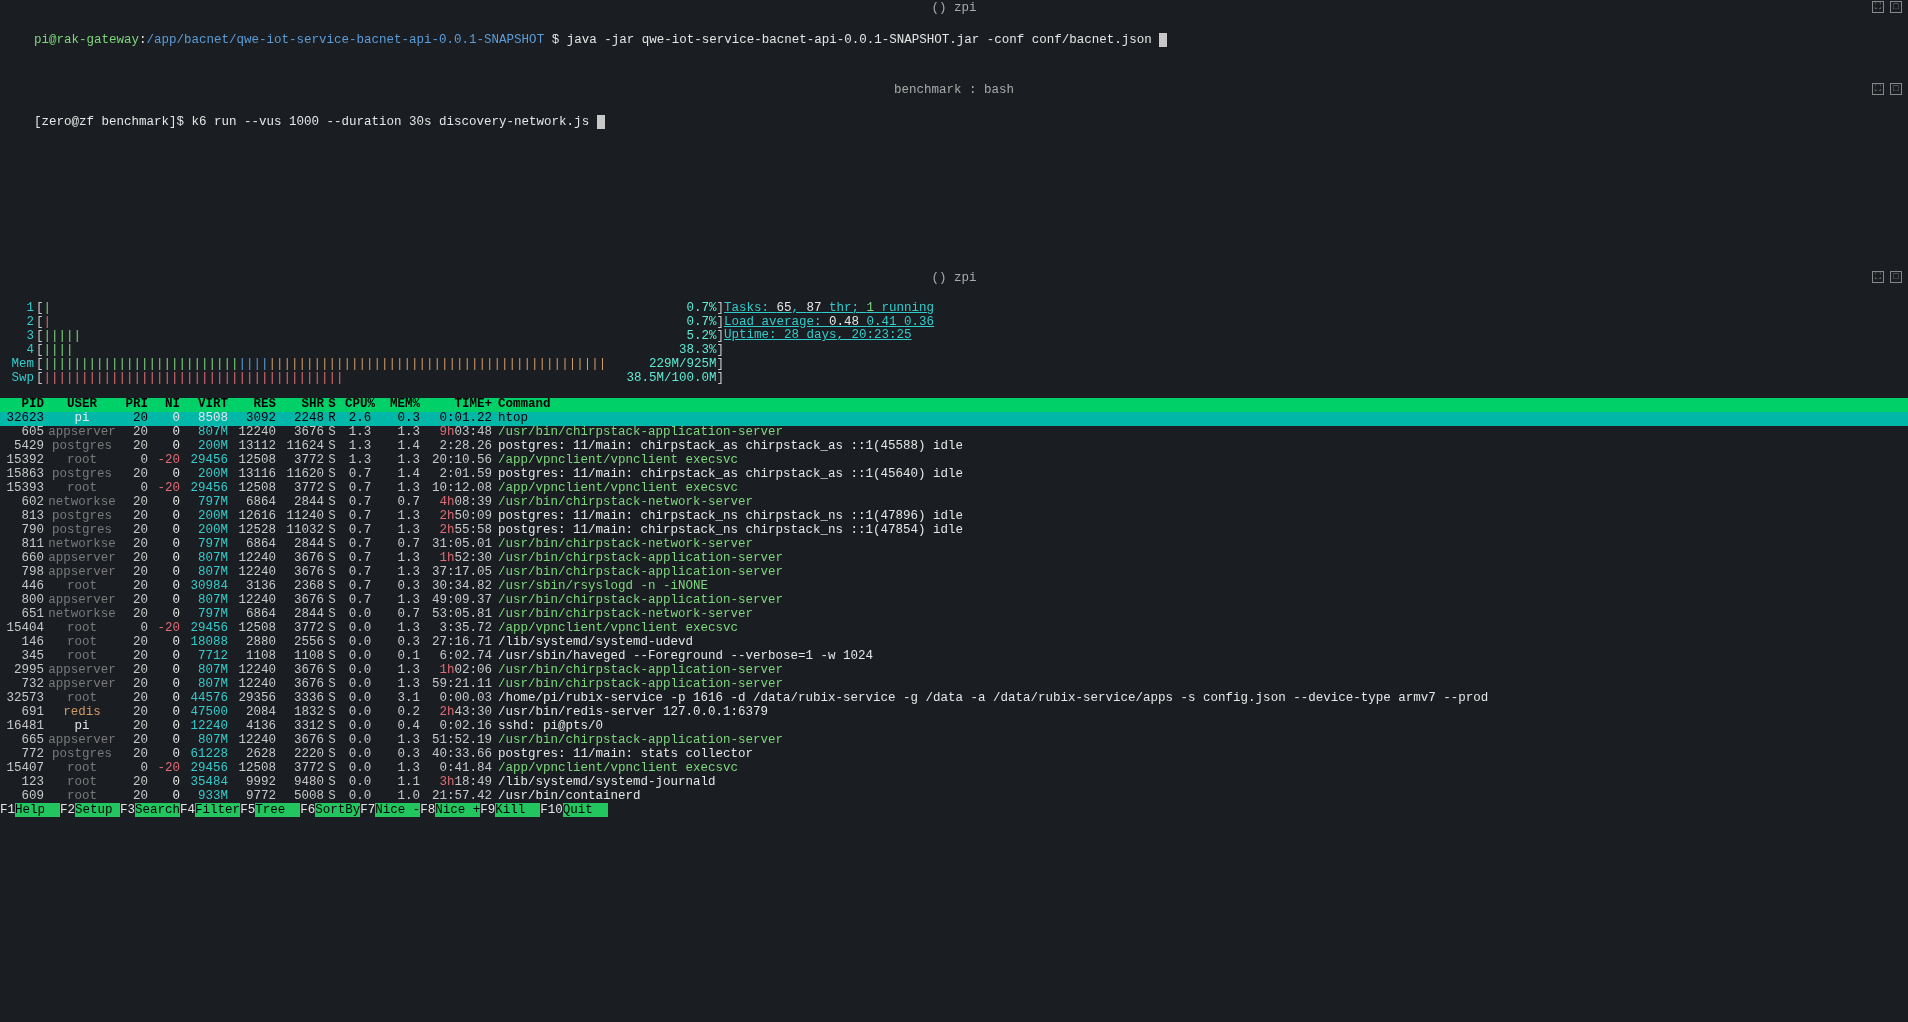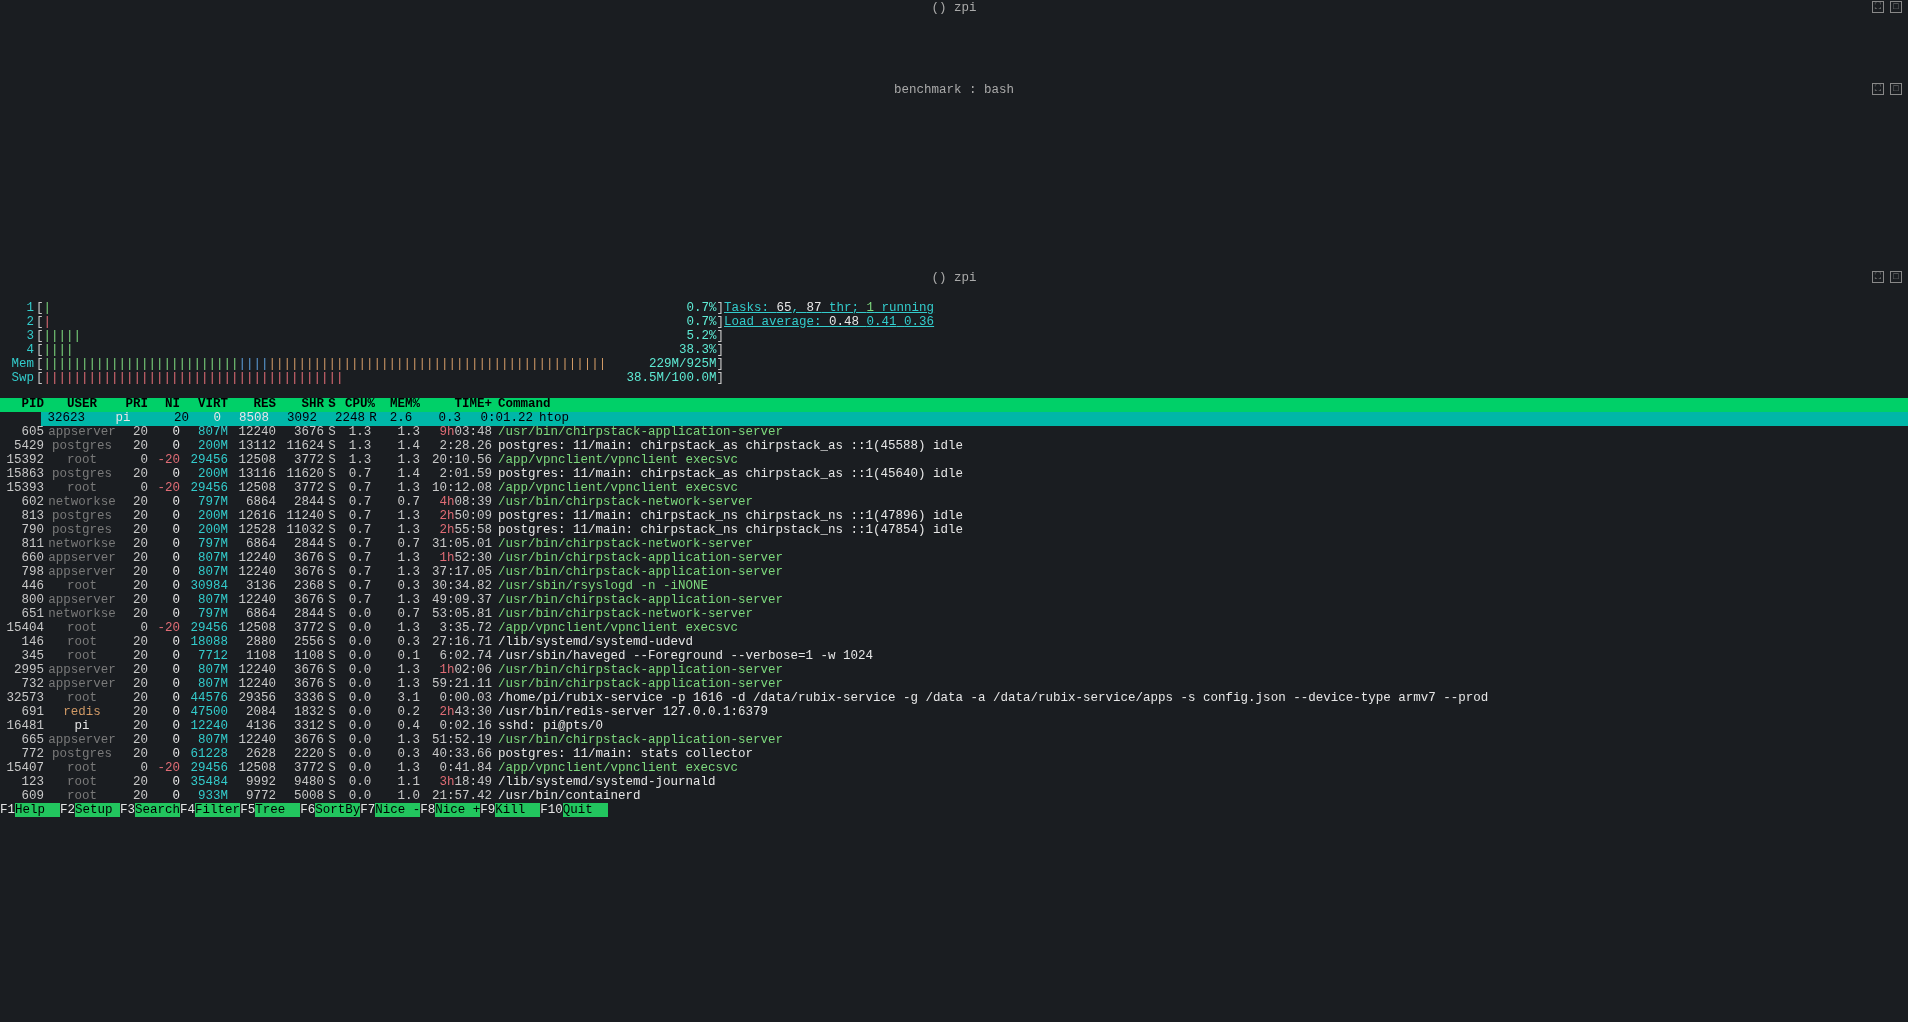--- a/index.html
+++ b/index.html
@@ -75,21 +75,21 @@
   color: #000;
   white-space: pre;
   padding: 0 4px;
   font-weight: bold;
 }
 .proc-row {
   white-space: pre;
   padding: 0 4px;
   height: 14px;
 }
-.proc-row.hilite { background: #00b7a8; color: #000; margin-left: 41px; }
+.proc-row.hilite { background: #00b7a8; color: #000; }
 .footer {
   white-space: pre;
   padding: 0;
   height: 14px;
 }
 .fkey { color: #e6e6e6; }
 .flabel { background: #22c55e; color: #000; margin-top: 21px; }
 .col-pid  { display:inline-block; width: 40px; text-align:right;}
 .col-user { display:inline-block; width: 72px; text-align:center; padding-left:4px;}
 .col-pri  { display:inline-block; width: 32px; text-align:right;}
@@ -107,29 +107,35 @@
 <body>
 
 <div class="pane" style="height:82px;">
   <div class="pane-title">
     <span>() zpi</span>
     <div class="pane-icons">
       <span>⛶</span>
       <span>□</span>
     </div>
   </div>
+  <div class="prompt-line">
+    <span class="u-green">pi@rak-gateway</span><span class="u-white">:</span><span class="u-blue">/app/bacnet/qwe-iot-service-bacnet-api-0.0.1-SNAPSHOT</span> <span class="u-white">$</span> <span class="u-white">java -jar qwe-iot-service-bacnet-api-0.0.1-SNAPSHOT.jar -conf conf/bacnet.json</span> <span class="cursor"></span>
+  </div>
 </div>
 
 <div class="pane" style="height:188px;">
   <div class="pane-title">
     <span>benchmark : bash</span>
     <div class="pane-icons">
       <span>⛶</span>
       <span>□</span>
     </div>
+  </div>
+  <div class="prompt-line">
+    <span class="u-white">[zero@zf benchmark]$</span> <span class="u-white">k6 run --vus 1000 --duration 30s discovery-network.js</span> <span class="cursor"></span>
   </div>
 </div>
 
 <div class="pane">
   <div class="pane-title">
     <span>() zpi</span>
     <div class="pane-icons">
       <span>⛶</span>
       <span>□</span>
     </div>
@@ -141,20 +147,21 @@
         <div class="bar-row"><span class="bar-label">1</span><span class="bar-bracket">[</span><span class="bar-fill" style="color:#7dd87d">|</span><span style="flex:1"></span><span class="bar-pct">0.7%</span><span class="bar-bracket">]</span></div>
         <div class="bar-row"><span class="bar-label">2</span><span class="bar-bracket">[</span><span class="bar-fill" style="color:#e06c75">|</span><span style="flex:1"></span><span class="bar-pct">0.7%</span><span class="bar-bracket">]</span></div>
         <div class="bar-row"><span class="bar-label">3</span><span class="bar-bracket">[</span><span class="bar-fill" style="color:#7dd87d">|||||</span><span style="flex:1"></span><span class="bar-pct">5.2%</span><span class="bar-bracket">]</span></div>
         <div class="bar-row"><span class="bar-label">4</span><span class="bar-bracket">[</span><span class="bar-fill" style="color:#7dd87d">||||</span><span style="flex:1"></span><span class="bar-pct">38.3%</span><span class="bar-bracket">]</span></div>
         <div class="bar-row"><span class="bar-label">Mem</span><span class="bar-bracket">[</span><span style="color:#7dd87d">||||||||||||||||||||||||||</span><span style="color:#5b9dd9">||||</span><span style="color:#d19a66">|||||||||||||||||||||||||||||||||||||||||||||</span><span style="flex:1"></span><span class="bar-pct" style="width:96px">229M/925M</span><span class="bar-bracket">]</span></div>
         <div class="bar-row"><span class="bar-label">Swp</span><span class="bar-bracket">[</span><span style="color:#e06c75">||||||||||||||||||||||||||||||||||||||||</span><span style="flex:1"></span><span class="bar-pct" style="width:96px">38.5M/100.0M</span><span class="bar-bracket">]</span></div>
       </div>
     <div class="status-col">
       <div class="status-line">Tasks: <span class="num">65</span>, <span class="num">87</span> thr; <span class="run">1</span> running</div>
       <div class="status-line">Load average: <span class="num">0.48</span> <span>0.41</span> <span>0.36</span></div>
+      <div class="status-line">Uptime: <span>28 days, 20:23:25</span></div>
     </div>
   </div>
 
   <div style="height:12px"></div>
 
   <div class="proc-header"><span class="col-pid">PID</span><span class="col-user">USER</span><span class="col-pri">PRI</span><span class="col-ni">NI</span><span class="col-virt">VIRT</span><span class="col-res">RES</span><span class="col-shr">SHR</span><span class="col-s">S</span><span class="col-cpu">CPU%</span><span class="col-mem">MEM%</span><span class="col-time">TIME+</span><span class="col-cmd">Command</span></div>
 
   <div id="proc-body">
       <div class="proc-row hilite"><span class="col-pid">32623</span><span class="col-user u-white">pi</span><span class="col-pri">20</span><span class="col-ni u-white">0</span><span class="col-virt u-white">8508</span><span class="col-res">3092</span><span class="col-shr">2248</span><span class="col-s">R</span><span class="col-cpu">2.6</span><span class="col-mem">0.3</span><span class="col-time">0:01.22</span><span class="col-cmd ">htop</span></div>
       <div class="proc-row"><span class="col-pid">605</span><span class="col-user u-dim">appserver</span><span class="col-pri">20</span><span class="col-ni u-white">0</span><span class="col-virt u-cyan">807M</span><span class="col-res">12240</span><span class="col-shr">3676</span><span class="col-s">S</span><span class="col-cpu">1.3</span><span class="col-mem">1.3</span><span class="col-time"><span class="u-red">9h</span>03:48</span><span class="col-cmd u-green">/usr/bin/chirpstack-application-server</span></div>

